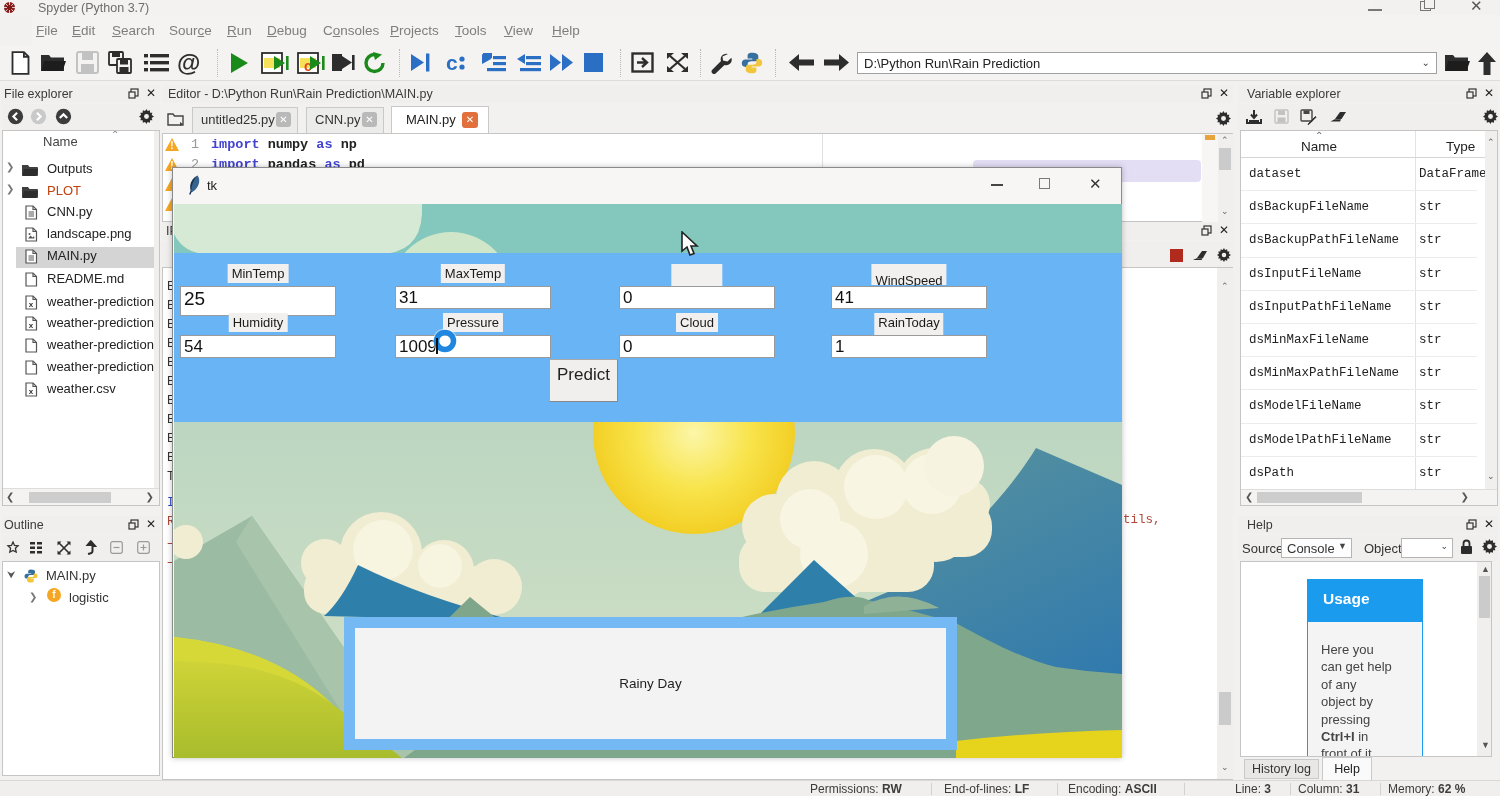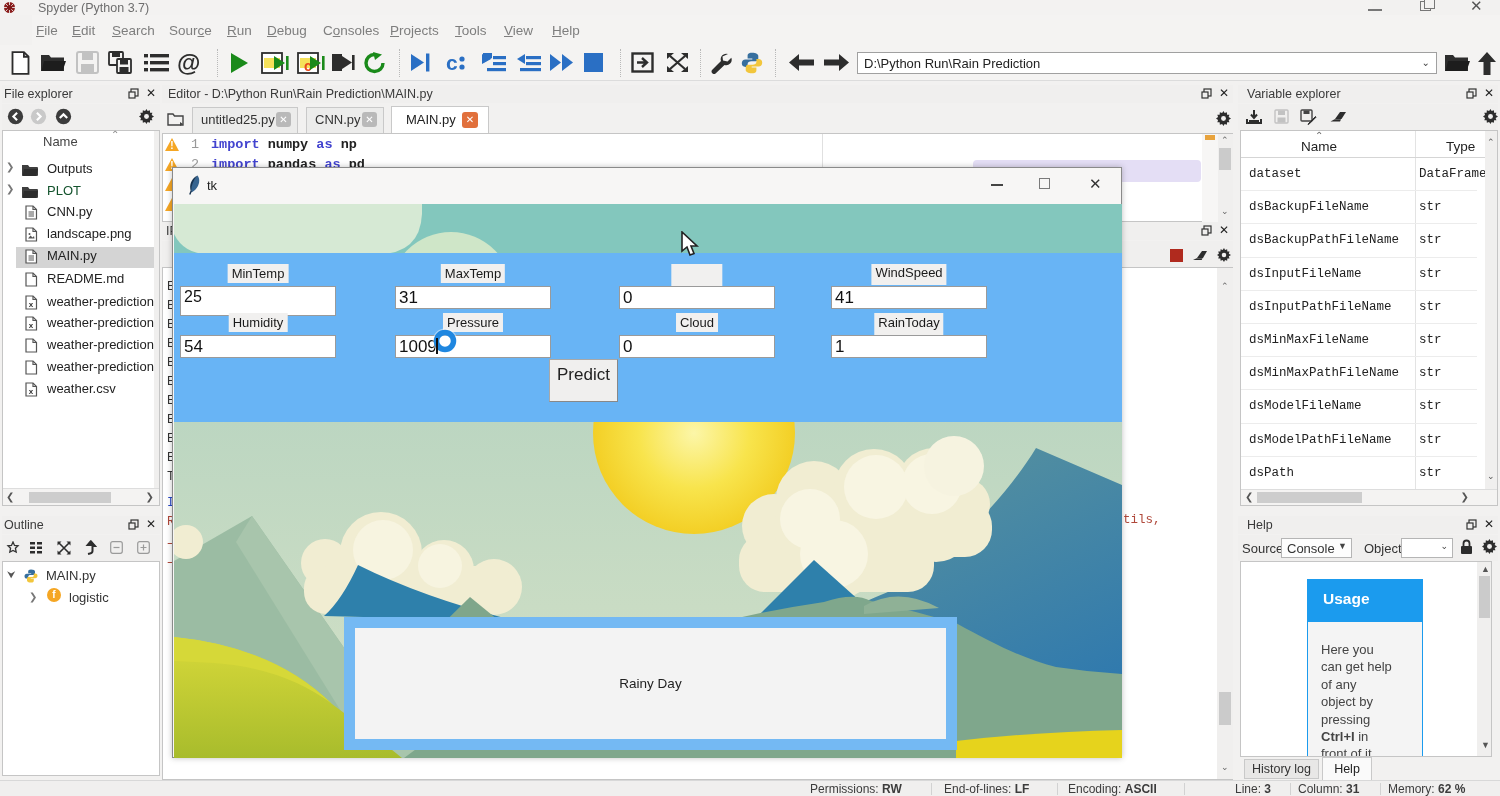--- a/index.html
+++ b/index.html
@@ -237,21 +237,21 @@
         </svg>
       </div>
       <span class="abs" style="left:44px;top:30px;font-size:13px;color:#222;white-space:nowrap">Outputs</span>
       <span class="abs" style="left:3px;top:51.5px;color:#777;font-size:10px">❯</span>
       <div class="abs" style="left:18px;top:53.5px">
         <svg width="18" height="14" viewBox="0 0 18 14">
           <path d="M1 2 h6 l1.5 2 H16 a1 1 0 0 1 1 1 V12 a1 1 0 0 1 -1 1 H2 a1 1 0 0 1 -1 -1 Z" fill="#3f3f3f"></path>
           <path d="M3 6 H17 L15 13 H1.5 Z" fill="#2d2d2d"></path>
         </svg>
       </div>
-      <span class="abs" style="left:44px;top:51.5px;font-size:13px;color:#14532d;white-space:nowrap">PLOT</span>
+      <span class="abs" style="left:44px;top:51.5px;font-size:13px;color:#c2410c;white-space:nowrap">PLOT</span>
       <div class="abs" style="left:21px;top:74px">
         <svg width="14" height="15" viewBox="0 0 14 15">
           <path d="M2 1 H9 L12.5 4.5 V14 H2 Z" fill="#fff" stroke="#555" stroke-width="1.2"></path>
           <path d="M9 1 V4.5 H12.5" fill="none" stroke="#555" stroke-width="1.2"></path>
           <path d="M4.5 7 h5.5 M4.5 9 h5.5 M4.5 11 h5.5" stroke="#555" stroke-width="1"></path>
         </svg>
       </div>
       <span class="abs" style="left:44px;top:73px;font-size:13px;color:#222;white-space:nowrap">CNN.py</span>
       <div class="abs" style="left:21px;top:96px">
         <svg width="14" height="15" viewBox="0 0 14 15">
@@ -739,21 +739,21 @@
         <path d="M640 356 L560 436 L697 407 Z" fill="#2e80ab"></path>
         <path d="M230 554 Q300 500 430 452 Q540 414 650 398 Q680 388 697 397 Q740 407 782 419 C820 440 850 455 882 463 Q915 468 948 470 L948 554 Z" fill="#7fa78c"></path>
         <path d="M690 402 Q725 382 765 404 L690 410 Z" fill="#8fb196"></path>
         <path d="M782 537 Q860 528 948 526 L948 554 H782 Z" fill="#e6d31c"></path>
         <path d="M0 433 Q100 443 158 500 Q205 535 228 554 L0 554 Z" fill="url(#hillg)"></path>
         <path d="M0 433 Q100 443 158 500 Q110 464 40 459 L0 457 Z" fill="#d6d838"></path>
       </svg>
 
     <div class="abs" id="bluepanel" style="left:0;top:49px;width:948px;height:169px;background:#68b4f5;">
         <div style="position:absolute;left:84px;top:11px;transform:translateX(-50%);background:#f1f0ef;font-size:13px;color:#1a1a1a;padding:1px 4px;height:19px;line-height:17px">MinTemp</div>
-        <div style="position:absolute;left:6px;top:33px;width:156px;height:30px;background:#fff;border:1px solid #9a9a9a;font-size:16px;color:#111;padding-left:48px;">
+        <div style="position:absolute;left:6px;top:33px;width:156px;height:30px;background:#fff;border:1px solid #9a9a9a;font-size:19px;color:#111;padding-left:48px;">
           <span style="position:absolute;left:3px;top:1px">25</span>
         </div>
         <div style="position:absolute;left:84px;top:60px;transform:translateX(-50%);background:#f1f0ef;font-size:13px;color:#1a1a1a;padding:1px 4px;height:19px;line-height:17px">Humidity</div>
         <div style="position:absolute;left:6px;top:82px;width:156px;height:23px;background:#fff;border:1px solid #9a9a9a;font-size:17px;color:#111;">
           <span style="position:absolute;left:3px;top:1px">54</span>
         </div>
         <div style="position:absolute;left:299px;top:11px;transform:translateX(-50%);background:#f1f0ef;font-size:13px;color:#1a1a1a;padding:1px 4px;height:19px;line-height:17px">MaxTemp</div>
         <div style="position:absolute;left:221px;top:33px;width:156px;height:23px;background:#fff;border:1px solid #9a9a9a;font-size:17px;color:#111;">
           <span style="position:absolute;left:3px;top:1px">31</span>
         </div>
@@ -762,21 +762,21 @@
           <span style="position:absolute;left:3px;top:1px">1009</span>
         </div>
         <div style="position:absolute;left:523px;top:11px;transform:translateX(-50%);background:#f1f0ef;font-size:13px;color:#1a1a1a;padding:18px 4px;height:19px;line-height:17px">Rainfall</div>
         <div style="position:absolute;left:445px;top:33px;width:156px;height:23px;background:#fff;border:1px solid #9a9a9a;font-size:17px;color:#111;">
           <span style="position:absolute;left:3px;top:1px">0</span>
         </div>
         <div style="position:absolute;left:523px;top:60px;transform:translateX(-50%);background:#f1f0ef;font-size:13px;color:#1a1a1a;padding:1px 4px;height:19px;line-height:17px">Cloud</div>
         <div style="position:absolute;left:445px;top:82px;width:156px;height:23px;background:#fff;border:1px solid #9a9a9a;font-size:17px;color:#111;">
           <span style="position:absolute;left:3px;top:1px">0</span>
         </div>
-        <div style="position:absolute;left:735px;top:11px;transform:translateX(-50%);background:#f1f0ef;font-size:13px;color:#1a1a1a;padding:0 4px;height:21px;line-height:17px">WindSpeed</div>
+        <div style="position:absolute;left:735px;top:11px;transform:translateX(-50%);background:#f1f0ef;font-size:13px;color:#1a1a1a;padding:8px 4px;height:21px;line-height:17px">WindSpeed</div>
         <div style="position:absolute;left:657px;top:33px;width:156px;height:23px;background:#fff;border:1px solid #9a9a9a;font-size:17px;color:#111;">
           <span style="position:absolute;left:3px;top:1px">41</span>
         </div>
         <div style="position:absolute;left:735px;top:60px;transform:translateX(-50%);background:#f1f0ef;font-size:13px;color:#1a1a1a;padding:1px 4px;height:34px;line-height:17px">RainToday</div>
         <div style="position:absolute;left:657px;top:82px;width:156px;height:23px;background:#fff;border:1px solid #9a9a9a;font-size:17px;color:#111;">
           <span style="position:absolute;left:3px;top:1px">1</span>
         </div>
         <div style="position:absolute;left:375px;top:106px;width:69px;height:43px;background:#f0efee;border:1px solid #a8a8a8;border-bottom-color:#888;border-right-color:#888;text-align:center;font-size:17px;color:#222;line-height:30px">Predict</div>
         <svg style="position:absolute;left:258px;top:75px" width="26" height="26" viewBox="0 0 26 26">
           <circle cx="13" cy="13" r="8.5" fill="none" stroke="#fff" stroke-width="8" opacity="0.45"></circle>

